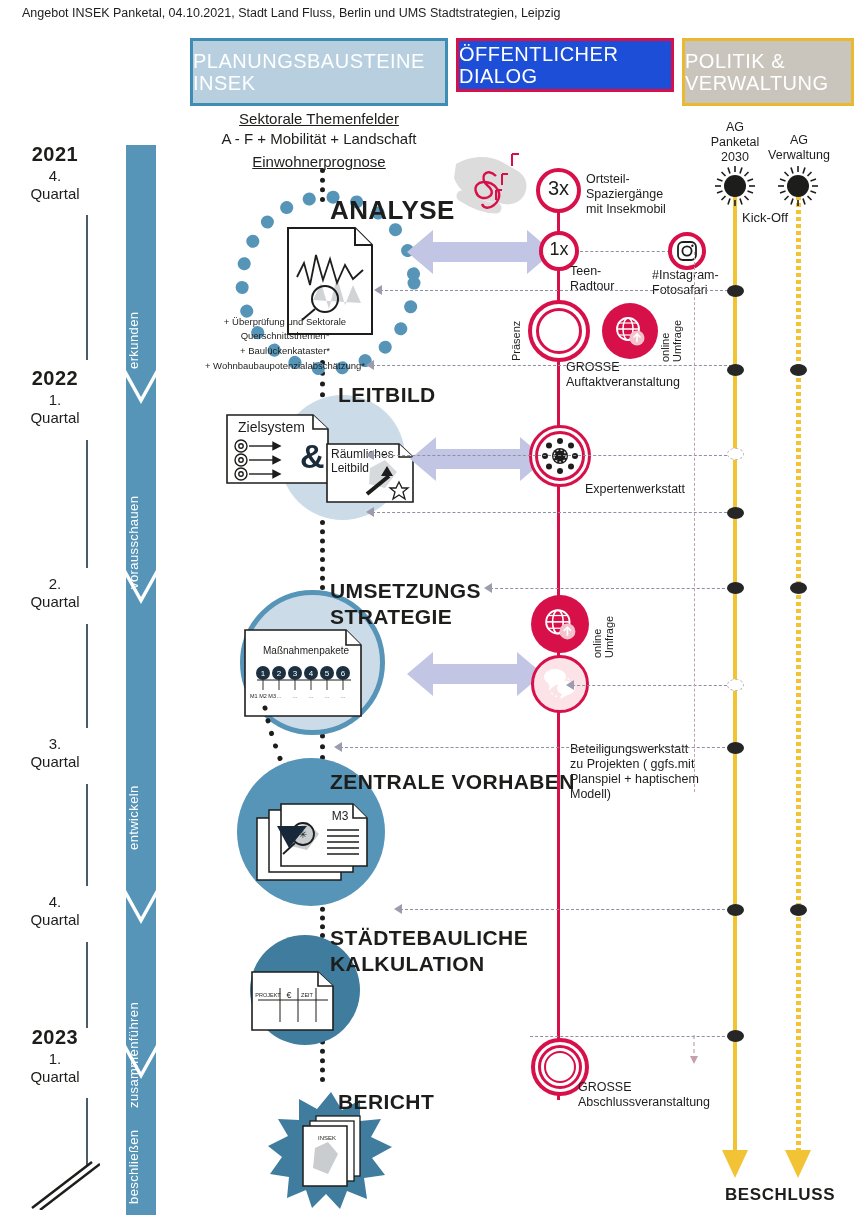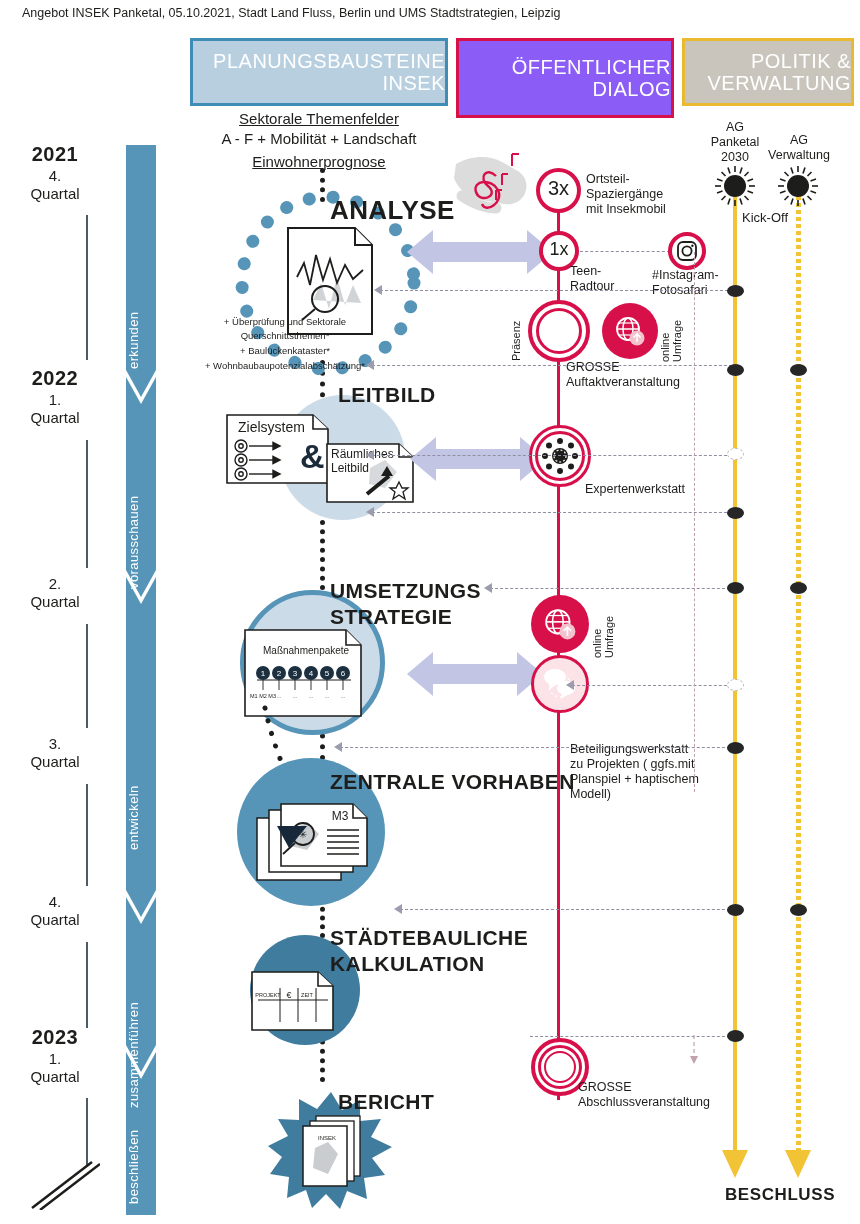--- a/index.html
+++ b/index.html
@@ -2,24 +2,24 @@
 <html><head>
 <meta charset="utf-8">
 <style>
   html,body{margin:0;padding:0;background:#ffffff;}
   body{width:860px;height:1224px;position:relative;overflow:hidden;
        font-family:"Liberation Sans",sans-serif;color:#1d1d1b;}
   .abs{position:absolute;}
   
   #doc-title{left:22px;top:6px;font-size:12.5px;color:#1d1d1b;white-space:nowrap;}
   .col-head{position:absolute;box-sizing:border-box;border-width:3px;border-style:solid;
-            display:flex;align-items:center;justify-content:center;text-align:right;
+            display:flex;align-items:center;justify-content:center;text-align:left;
             font-size:20px;line-height:1.12;color:#ffffff;letter-spacing:.5px;}
   #head-insek{left:190px;top:38px;width:258px;height:68px;background:#b8cfe0;border-color:#3f8cb5;}
-  #head-dialog{left:456px;top:38px;width:218px;height:80px;background:#8b5cf6;border-color:#d8104a;}
+  #head-dialog{left:456px;top:38px;width:218px;height:54px;background:#1d4ed8;border-color:#d8104a;}
   #head-politik{left:682px;top:38px;width:172px;height:68px;background:#c9c5bd;border-color:#e9b930;}
   
   .year{position:absolute;width:110px;text-align:center;font-size:20px;font-weight:bold;letter-spacing:.5px;}
   .quarter{position:absolute;width:110px;text-align:center;font-size:15px;line-height:1.18;}
   .tick{position:absolute;left:86px;width:2px;background:#4b5c66;}
   #slash1{left:30px;top:1160px;width:70px;height:50px;}
   
   #ribbon{left:126px;top:145px;width:30px;height:1070px;}
   .ribbon-label{position:absolute;left:126px;width:30px;color:#fff;font-size:13px;
                 letter-spacing:.4px;text-align:center;
@@ -52,21 +52,21 @@
               background:#fff;border:1.3px dashed #bbb;box-sizing:border-box;}
   .hline{position:absolute;height:0;border-top:1px dashed #8e8fa3;}
   .vline{position:absolute;width:0;border-left:1px dashed #c2a0ae;}
   .arrowhead-l{position:absolute;width:0;height:0;border-top:5px solid transparent;
                border-bottom:5px solid transparent;border-right:8px solid #9b9cae;}
   #beschluss{left:690px;top:1185px;width:180px;text-align:center;font-size:17px;font-weight:bold;letter-spacing:.6px;}
 </style>
 </head>
 <body>
 
-<div class="abs" id="doc-title">Angebot INSEK Panketal, 05.10.2021, Stadt Land Fluss, Berlin und UMS Stadtstrategien, Leipzig</div>
+<div class="abs" id="doc-title">Angebot INSEK Panketal, 04.10.2021, Stadt Land Fluss, Berlin und UMS Stadtstrategien, Leipzig</div>
 
 <div class="col-head" id="head-insek">PLANUNGSBAUSTEINE INSEK</div>
 <div class="col-head" id="head-dialog">ÖFFENTLICHER DIALOG</div>
 <div class="col-head" id="head-politik">POLITIK &amp; VERWALTUNG</div>
 
 <div class="year" style="left:0;top:143px">2021</div>
 <div class="quarter" style="left:0;top:167px">4.<br>Quartal</div>
 <div class="tick" style="top:215px;height:145px"></div>
 
 <div class="year" style="left:0;top:367px">2022</div>

